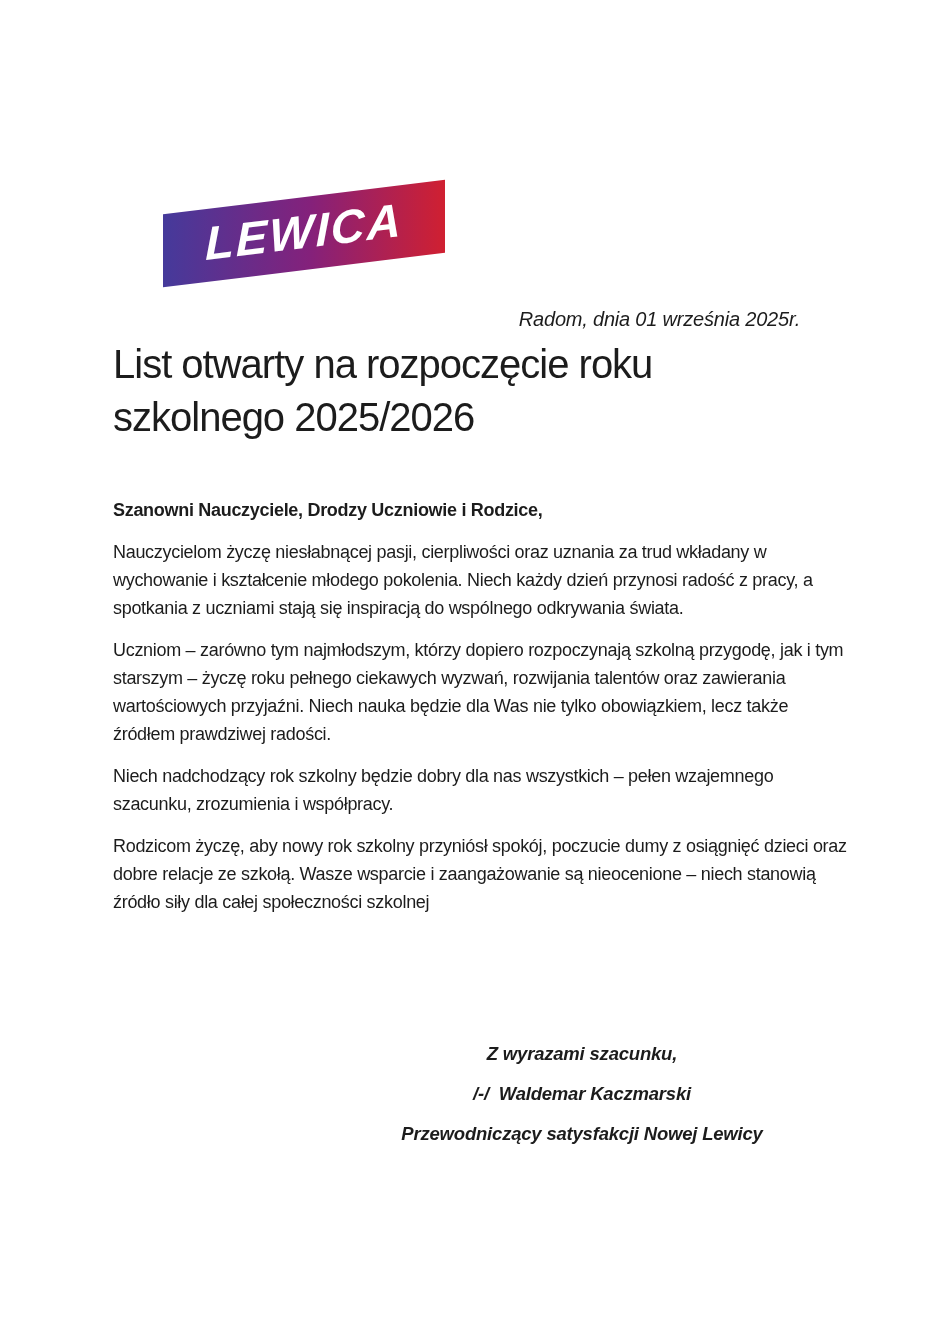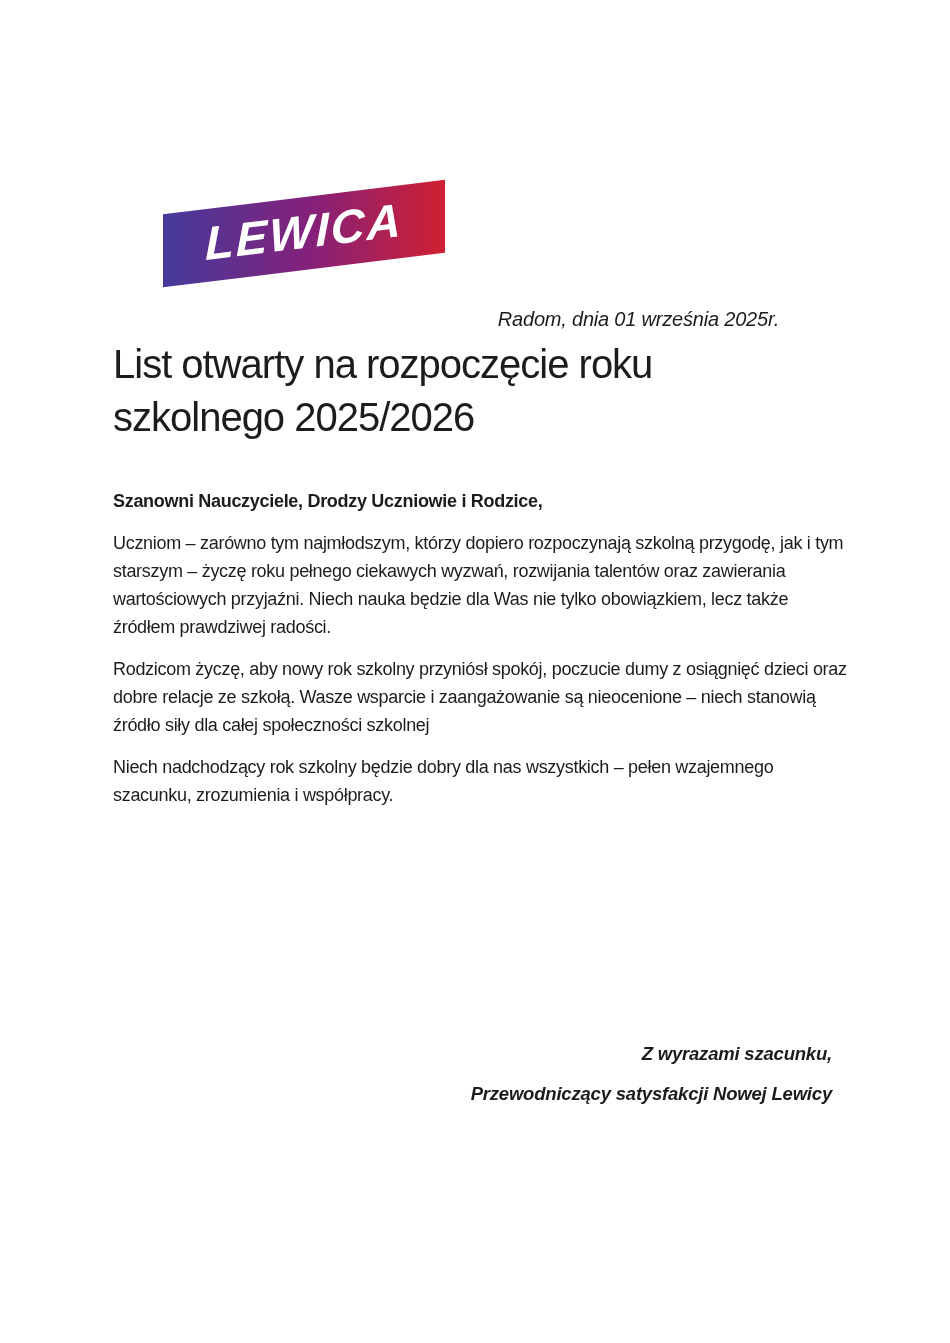--- a/index.html
+++ b/index.html
@@ -35,21 +35,21 @@
     font-style: italic;
     letter-spacing: 2px;
     line-height: 1;
     padding-bottom: 4px;
   }
 
   
   .dateline {
     position: absolute;
     top: 308px;
-    right: 171px;
+    right: 150px;
     font-style: italic;
     font-size: 20px;
     letter-spacing: -0.2px;
     white-space: nowrap;
   }
 
   
   .page-title {
     position: absolute;
     top: 338px;
@@ -67,33 +67,33 @@
     position: absolute;
     top: 487px;
     left: 113px;
     width: 737px;
     font-size: 18px;
     line-height: 28px;
     letter-spacing: -0.3px;
   }
   .salutation {
     font-weight: 700;
-    margin: 0 0 14px 0;
+    margin: 9px 0 14px 0;
   }
   .letter-body p.para {
     margin: 0 0 14px 0;
   }
 
   
   .signature-block {
     position: absolute;
     top: 1040px;
     left: 332px;
     width: 500px;
-    text-align: right;
+    text-align: center;
     font-style: italic;
     font-weight: 700;
     font-size: 18.5px;
     line-height: 28px;
     letter-spacing: -0.2px;
   }
   .signature-block .sig-line {
     margin-bottom: 12px;
   }
 </style>
@@ -103,21 +103,23 @@
 <div class="logo-banner" style="background: linear-gradient(90deg, rgb(69, 58, 155) 0%, rgb(132, 33, 123) 52%, rgb(208, 32, 49) 100%);">
   <span class="logo-text" style="color: rgb(255, 255, 255);">LEWICA</span>
 </div>
 
 <div class="dateline">Radom, dnia 01 września 2025r.</div>
 
 <h1 class="page-title">List otwarty na rozpoczęcie roku szkolnego 2025/2026</h1>
 
 <div class="letter-body">
   <p class="salutation">Szanowni Nauczyciele, Drodzy Uczniowie i Rodzice,</p>
+  <p class="para">Nauczycielom życzę niesłabnącej pasji, cierpliwości oraz uznania za trud wkładany w wychowanie i kształcenie młodego pokolenia. Niech każdy dzień przynosi radość z pracy, a spotkania z uczniami stają się inspiracją do wspólnego odkrywania świata.</p>
   <p class="para">Uczniom – zarówno tym najmłodszym, którzy dopiero rozpoczynają szkolną przygodę, jak i tym starszym – życzę roku pełnego ciekawych wyzwań, rozwijania talentów oraz zawierania wartościowych przyjaźni. Niech nauka będzie dla Was nie tylko obowiązkiem, lecz także źródłem prawdziwej radości.</p>
+  <p class="para">Niech nadchodzący rok szkolny będzie dobry dla nas wszystkich – pełen wzajemnego szacunku, zrozumienia i współpracy.</p>
   <p class="para">Rodzicom życzę, aby nowy rok szkolny przyniósł spokój, poczucie dumy z osiągnięć dzieci oraz dobre relacje ze szkołą. Wasze wsparcie i zaangażowanie są nieocenione – niech stanowią źródło siły dla całej społeczności szkolnej</p>
-  <p class="para">Niech nadchodzący rok szkolny będzie dobry dla nas wszystkich – pełen wzajemnego szacunku, zrozumienia i współpracy.</p>
 </div>
 
 <div class="signature-block">
   <div class="sig-line">Z wyrazami szacunku,</div>
+  <div class="sig-line">/-/&nbsp; Waldemar Kaczmarski</div>
   <div class="sig-line">Przewodniczący satysfakcji Nowej Lewicy</div>
 </div>
 
 </body></html>

